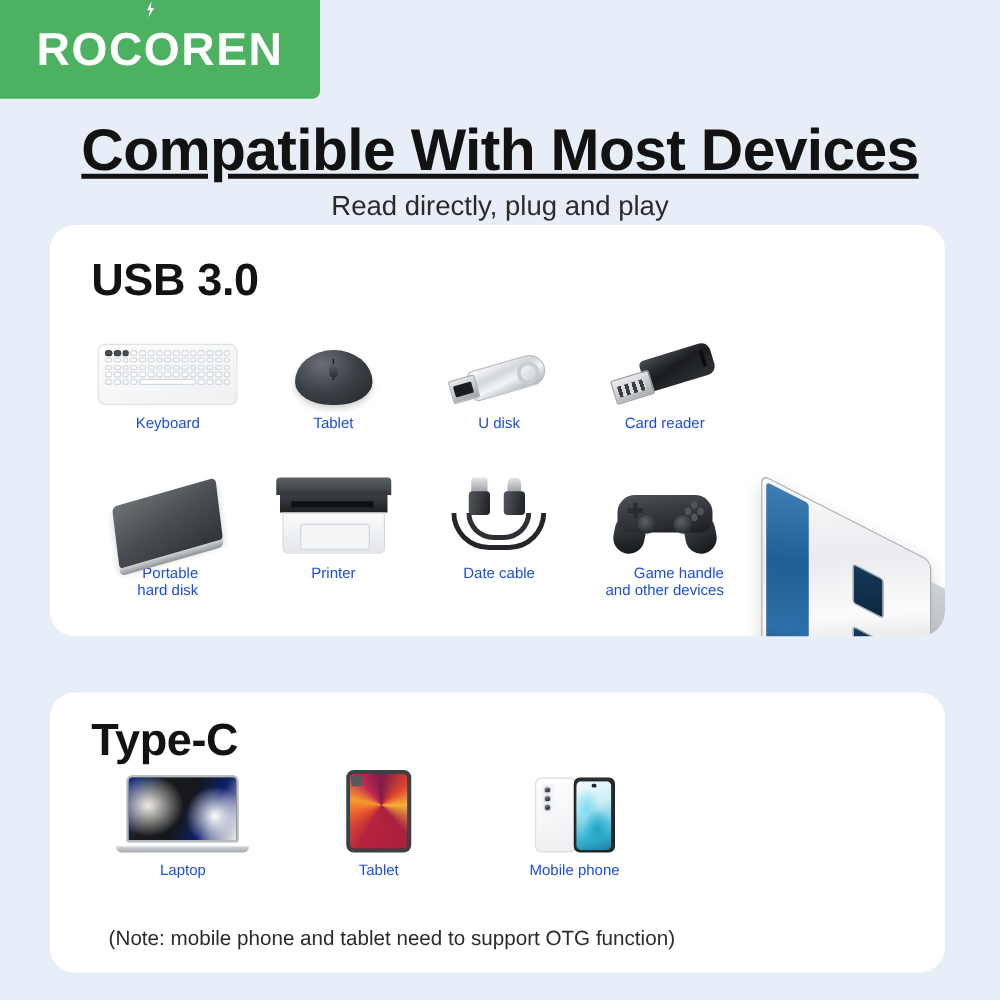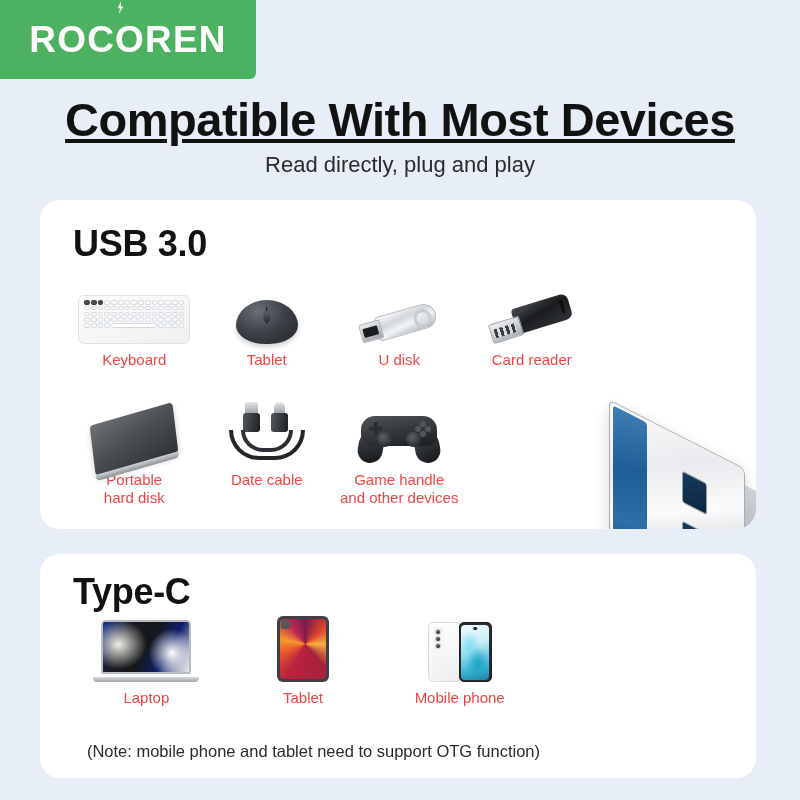--- a/index.html
+++ b/index.html
@@ -62,21 +62,21 @@
     color: #2a2a2a;
   }
 
   
   .card {
     position: absolute;
     background: #ffffff;
     border-radius: 20px;
     overflow: hidden;
   }
-  #card-usb  { left: 40px; top: 200px; width: 716px; height: 329px; }
+  #card-usb  { left: 40px; top: 180px; width: 716px; height: 329px; }
   #card-typec{ left: 40px; top: 554px; width: 716px; height: 224px; }
 
   .section-heading {
     position: absolute;
     font-size: 36px;
     font-weight: 700;
     color: #121212;
     letter-spacing: -0.3px;
   }
   #card-usb .section-heading  { left: 33px; top: 23px; }
@@ -111,23 +111,23 @@
   .device-art {
     height: 66px;
     width: 132px;
     position: relative;
     display: flex;
     align-items: flex-end;
     justify-content: center;
   }
   .device-label {
     margin-top: 7px;
-    font-size: 15px;
-    color: #ef4444;
-    text-align: center;
+    font-size: 12px;
+    color: #1d4ed8;
+    text-align: right;
     line-height: 1.18;
     white-space: pre-line;
   }
 
   
   .kb {
     width: 112px; height: 49px;
     background: linear-gradient(160deg,#fdfdfd,#eef0f2);
     border: 1px solid #dfe2e5;
     border-radius: 6px;
@@ -634,20 +634,32 @@
       <div class="device-art">
         <div class="hdd">
             <div class="hdd-top"></div>
             <div class="hdd-edge"></div>
           </div>
       </div>
       <div class="device-label">Portable
 hard disk</div>
     </div>
 
+    <div class="device">
+      <div class="device-art">
+        <div class="printer">
+          <div class="printer-lid"></div>
+          <div class="printer-mid"></div>
+          <div class="printer-base">
+              <div class="printer-tray"></div>
+            </div>
+        </div>
+      </div>
+      <div class="device-label">Printer</div>
+    </div>
 
     <div class="device">
       <div class="device-art">
         <div class="cable">
           <div class="cable-plug" id="plug-a">
               <div class="metal"></div>
               <div class="shell"></div>
             </div>
           <div class="cable-plug" id="plug-b">
               <div class="metal"></div>

